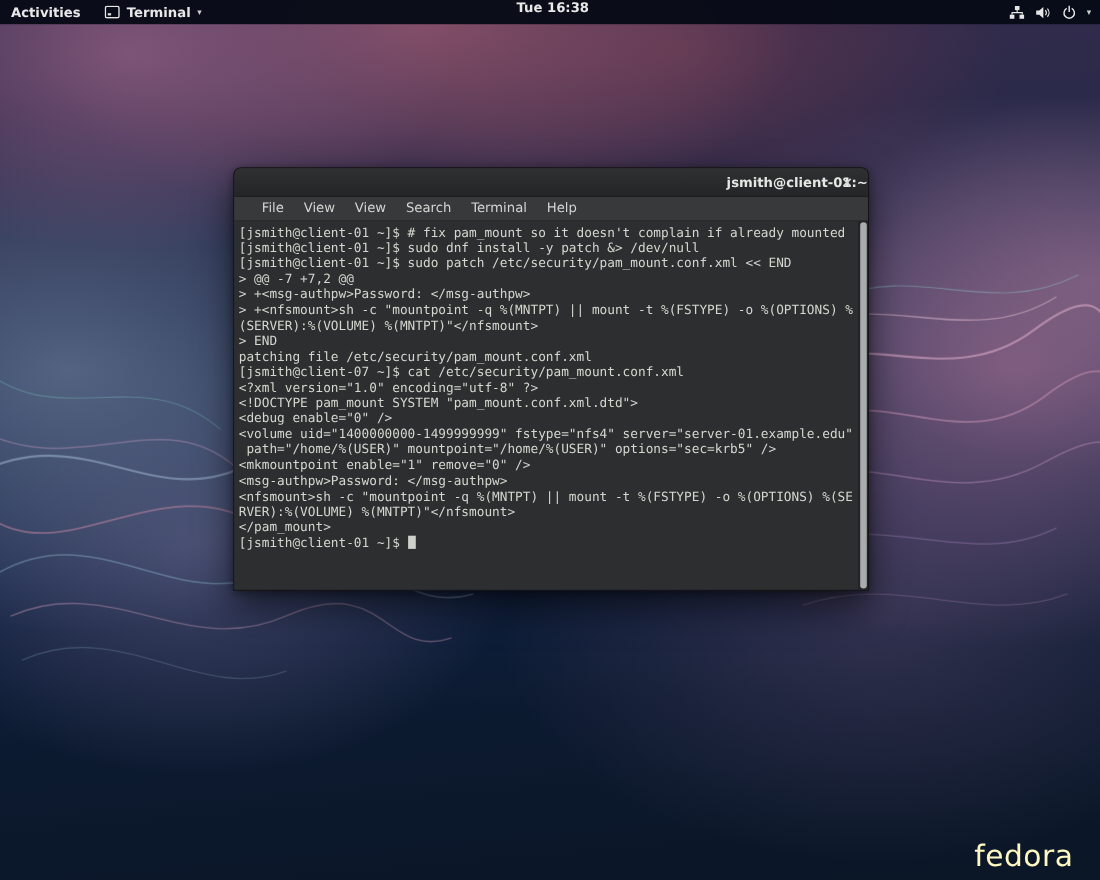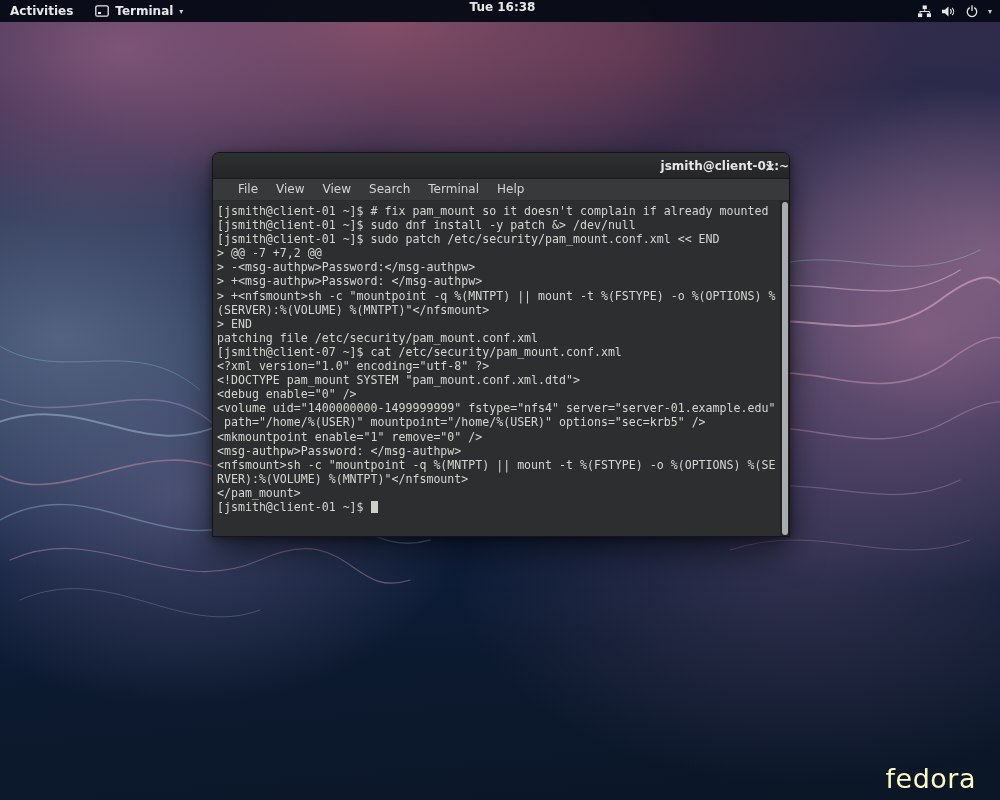--- a/index.html
+++ b/index.html
@@ -166,21 +166,20 @@
     <span class="mitem">View</span>
     <span class="mitem">Search</span>
     <span class="mitem">Terminal</span>
     <span class="mitem">Help</span>
   </div>
   <div class="termbody">
     <div class="tl">[jsmith@client-01 ~]$ # fix pam_mount so it doesn't complain if already mounted</div>
     <div class="tl">[jsmith@client-01 ~]$ sudo dnf install -y patch &amp;&gt; /dev/null</div>
     <div class="tl">[jsmith@client-01 ~]$ sudo patch /etc/security/pam_mount.conf.xml &lt;&lt; END</div>
     <div class="tl">&gt; @@ -7 +7,2 @@</div>
-    <div class="tl">&gt; -&lt;msg-authpw&gt;Password:&lt;/msg-authpw&gt;</div>
     <div class="tl">&gt; +&lt;msg-authpw&gt;Password: &lt;/msg-authpw&gt;</div>
     <div class="tl">&gt; +&lt;nfsmount&gt;sh -c "mountpoint -q %(MNTPT) || mount -t %(FSTYPE) -o %(OPTIONS) %</div>
     <div class="tl">(SERVER):%(VOLUME) %(MNTPT)"&lt;/nfsmount&gt;</div>
     <div class="tl">&gt; END</div>
     <div class="tl">patching file /etc/security/pam_mount.conf.xml</div>
     <div class="tl">[jsmith@client-07 ~]$ cat /etc/security/pam_mount.conf.xml</div>
     <div class="tl">&lt;?xml version="1.0" encoding="utf-8" ?&gt;</div>
     <div class="tl">&lt;!DOCTYPE pam_mount SYSTEM "pam_mount.conf.xml.dtd"&gt;</div>
     <div class="tl">&lt;debug enable="0" /&gt;</div>
     <div class="tl">&lt;volume uid="1400000000-1499999999" fstype="nfs4" server="server-01.example.edu"</div>

